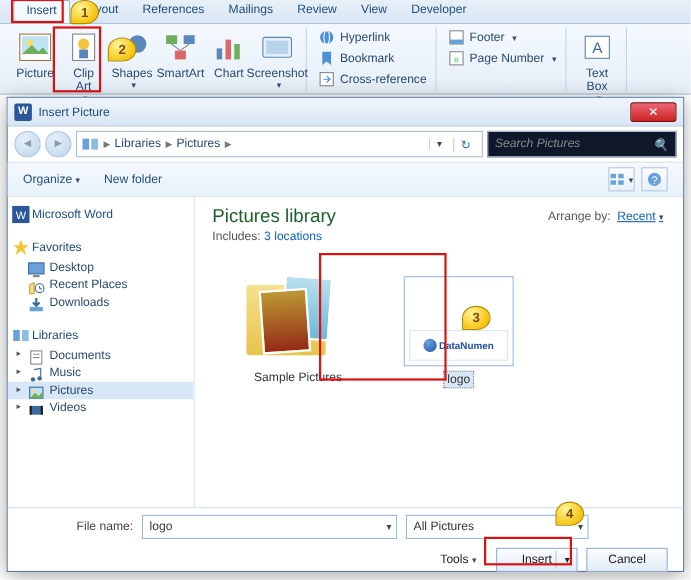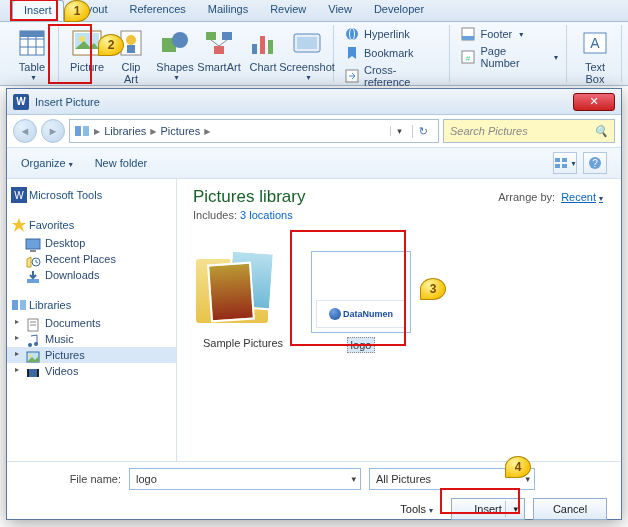--- a/index.html
+++ b/index.html
@@ -27,21 +27,21 @@
 .titlebar { height: 26px; background: linear-gradient(#f0f5fb,#d8e6f4); display: flex; align-items: center; padding: 0 6px; border-bottom: 1px solid #b5c9de; }
 .titlebar .wic { width: 16px; height: 16px; background: #2b579a; color:#fff; font-size:10px; font-weight:bold; display:flex; align-items:center; justify-content:center; border-radius:2px; margin-right:6px;}
 .titlebar .ttl { flex:1; color:#1f4e79; }
 .close { width:42px; height:18px; background: linear-gradient(#e67,#c22); border:1px solid #7a0d0d; border-radius:3px; color:#fff; display:flex;align-items:center;justify-content:center; font-size:11px;}
 
 .navrow { height: 32px; display:flex; align-items:center; padding:3px 6px; gap:4px; }
 .navbtn { width:24px; height:24px; border-radius:50%; background: radial-gradient(circle at 35% 30%,#cfe4f8,#8cb6dd); border:1px solid #6a94c0; color:#2b4a6f; display:flex;align-items:center;justify-content:center; }
 .navbtn.dis { opacity:.55; }
 .bread { flex:1; height:24px; border:1px solid #aabfd6; background:#fff; display:flex; align-items:center; padding:0 4px; gap:4px; color:#2b4a6f; }
 .bread span.sep { color:#777; font-size:8px; }
-.search { width:172px; height:24px; border:1px solid #aabfd6; background:#fef9c3; display:flex; align-items:center; padding:0 6px; color:#888; font-style:italic; }
+.search { width:172px; height:24px; border:1px solid #aabfd6; background:#0f172a; display:flex; align-items:center; padding:0 6px; color:#888; font-style:italic; }
 
 .toolbar { height:32px; display:flex; align-items:center; padding:0 14px; gap:22px; color:#1f4e79; background:linear-gradient(#f4f9fe,#e8f1fa); border-top:1px solid #d5e2f0; border-bottom:1px solid #d5e2f0; }
 .toolbar .rt { margin-left:auto; display:flex; gap:6px; }
 .sqbtn { width:24px;height:22px;border:1px solid #b5c9de;background:linear-gradient(#fcfdff,#e7f0f9);display:flex;align-items:center;justify-content:center;color:#2b4a6f; }
 
 .body { display:flex; height:282px; }
 .side { width:170px; border-right:1px solid #d9e4f0; padding:6px 0; overflow:hidden; }
 .shead { padding:4px 10px 4px 22px; color:#1f4e79; display:flex; align-items:center; gap:6px; position:relative; }
 .sitem { padding:2px 10px 2px 38px; color:#2b4a6f; display:flex; align-items:flex-start; gap:6px; position:relative; }
 .sitem.sel { background:#d7e7f8; }
@@ -49,21 +49,21 @@
 .shead .ic { left:4px; }
 .tri { position:absolute; left:8px; font-size:8px; color:#555; }
 
 .main { flex:1; padding:8px 16px; position:relative; }
 .libtitle { color:#176128; font-size:17px; }
 .libsub { color:#555; font-size:11px; margin-top:2px; }
 .libsub a { color:#0b63c4; text-decoration:none; }
 .arrange { position:absolute; right:18px; top:12px; color:#555; }
 .arrange a { color:#0b63c4; margin-left:6px; }
 .files { display:flex; gap:18px; margin-top:30px; }
-.file { width:100px; text-align:center; }
+.file { width:100px; text-align:center;margin-left:28px; }
 .folder-thumb { width:90px; height:82px; position:relative; }
 .folder-thumb .back { position:absolute; left:3px; top:8px; width:72px;height:64px;background:linear-gradient(#f5e08f,#e8c34b); border-radius:3px;}
 .folder-thumb .img1 { position:absolute; left:36px; top:0; width:44px;height:58px;background:linear-gradient(#b7e0ef,#6fb9d6);border:2px solid #fff; transform:rotate(4deg);}
 .folder-thumb .img2 { position:absolute; left:16px; top:12px; width:44px;height:58px;background:linear-gradient(#b93,#952a17);border:2px solid #fff; transform:rotate(-4deg);}
 .logo-thumb { width:100px;height:82px; border:1px solid #9abbe0; background:#fff; display:flex;align-items:flex-end;justify-content:center; padding:4px;}
 .logo-thumb .inner { width:92px; height:28px; border:1px solid #dbe6f3; display:flex; align-items:center; justify-content:center; gap:2px; font-size:9px; }
 .logo-thumb .ball { width:12px;height:12px;border-radius:50%;background:radial-gradient(circle at 35% 30%,#6fa3e2,#1b4fa0);}
 .file-lbl { margin-top:4px; }
 
 .footer { height:64px; padding:6px 14px; border-top:1px solid #d5e2f0; }
@@ -85,35 +85,20 @@
   <div class="ribbon-tab active">Insert</div>
   <div class="ribbon-tab">Layout</div>
   <div class="ribbon-tab">References</div>
   <div class="ribbon-tab">Mailings</div>
   <div class="ribbon-tab">Review</div>
   <div class="ribbon-tab">View</div>
   <div class="ribbon-tab">Developer</div>
 </div>
 
 <div class="ribbon-content">
-  <div class="rgroup">
-    <div class="rbtn-lg dd">
-      <span class="ic">
-          <svg width="28" height="28">
-            <rect x="2" y="2" width="24" height="24" fill="#fff" stroke="#4b7bb0"></rect>
-            <line x1="2" y1="10" x2="26" y2="10" stroke="#4b7bb0"></line>
-            <line x1="2" y1="18" x2="26" y2="18" stroke="#4b7bb0"></line>
-            <line x1="10" y1="2" x2="10" y2="26" stroke="#4b7bb0"></line>
-            <line x1="18" y1="2" x2="18" y2="26" stroke="#4b7bb0"></line>
-            <rect x="2" y="2" width="24" height="6" fill="#5a88bc"></rect>
-          </svg>
-        </span>
-      <span>Table</span>
-    </div>
-  </div>
   <div class="rgroup">
     <div class="rbtn-lg">
       <span class="ic">
           <svg width="30" height="26">
             <rect x="1" y="1" width="28" height="24" fill="#fff" stroke="#9a7a3c"></rect>
             <rect x="3" y="3" width="24" height="16" fill="#bfe2f4"></rect>
             <circle cx="10" cy="9" r="3" fill="#f4df6b"></circle>
             <path d="M3 19 L12 11 L18 17 L22 13 L27 19 Z" fill="#6fae5c"></path>
           </svg>
         </span>
@@ -294,21 +279,21 @@
   </div>
   <div class="body">
     <div class="side">
       <div class="shead">
           <span class="ic">
             <svg width="16" height="16">
               <rect width="16" height="16" fill="#2b579a"></rect>
               <text x="8" y="12" font-size="10" text-anchor="middle" fill="#fff">W</text>
             </svg>
           </span>
-          <span>Microsoft Tools</span>
+          <span>Microsoft Word</span>
         </div>
       <div style="height:10px"></div>
       <div class="shead">
           <span class="tri"></span>
           <span class="ic">
             <svg width="16" height="16">
               <path d="M8 1 L10 6 L15 6 L11 9 L13 15 L8 11 L3 15 L5 9 L1 6 L6 6 Z" fill="#f4c430"></path>
             </svg>
           </span>
           <span>Favorites</span>

